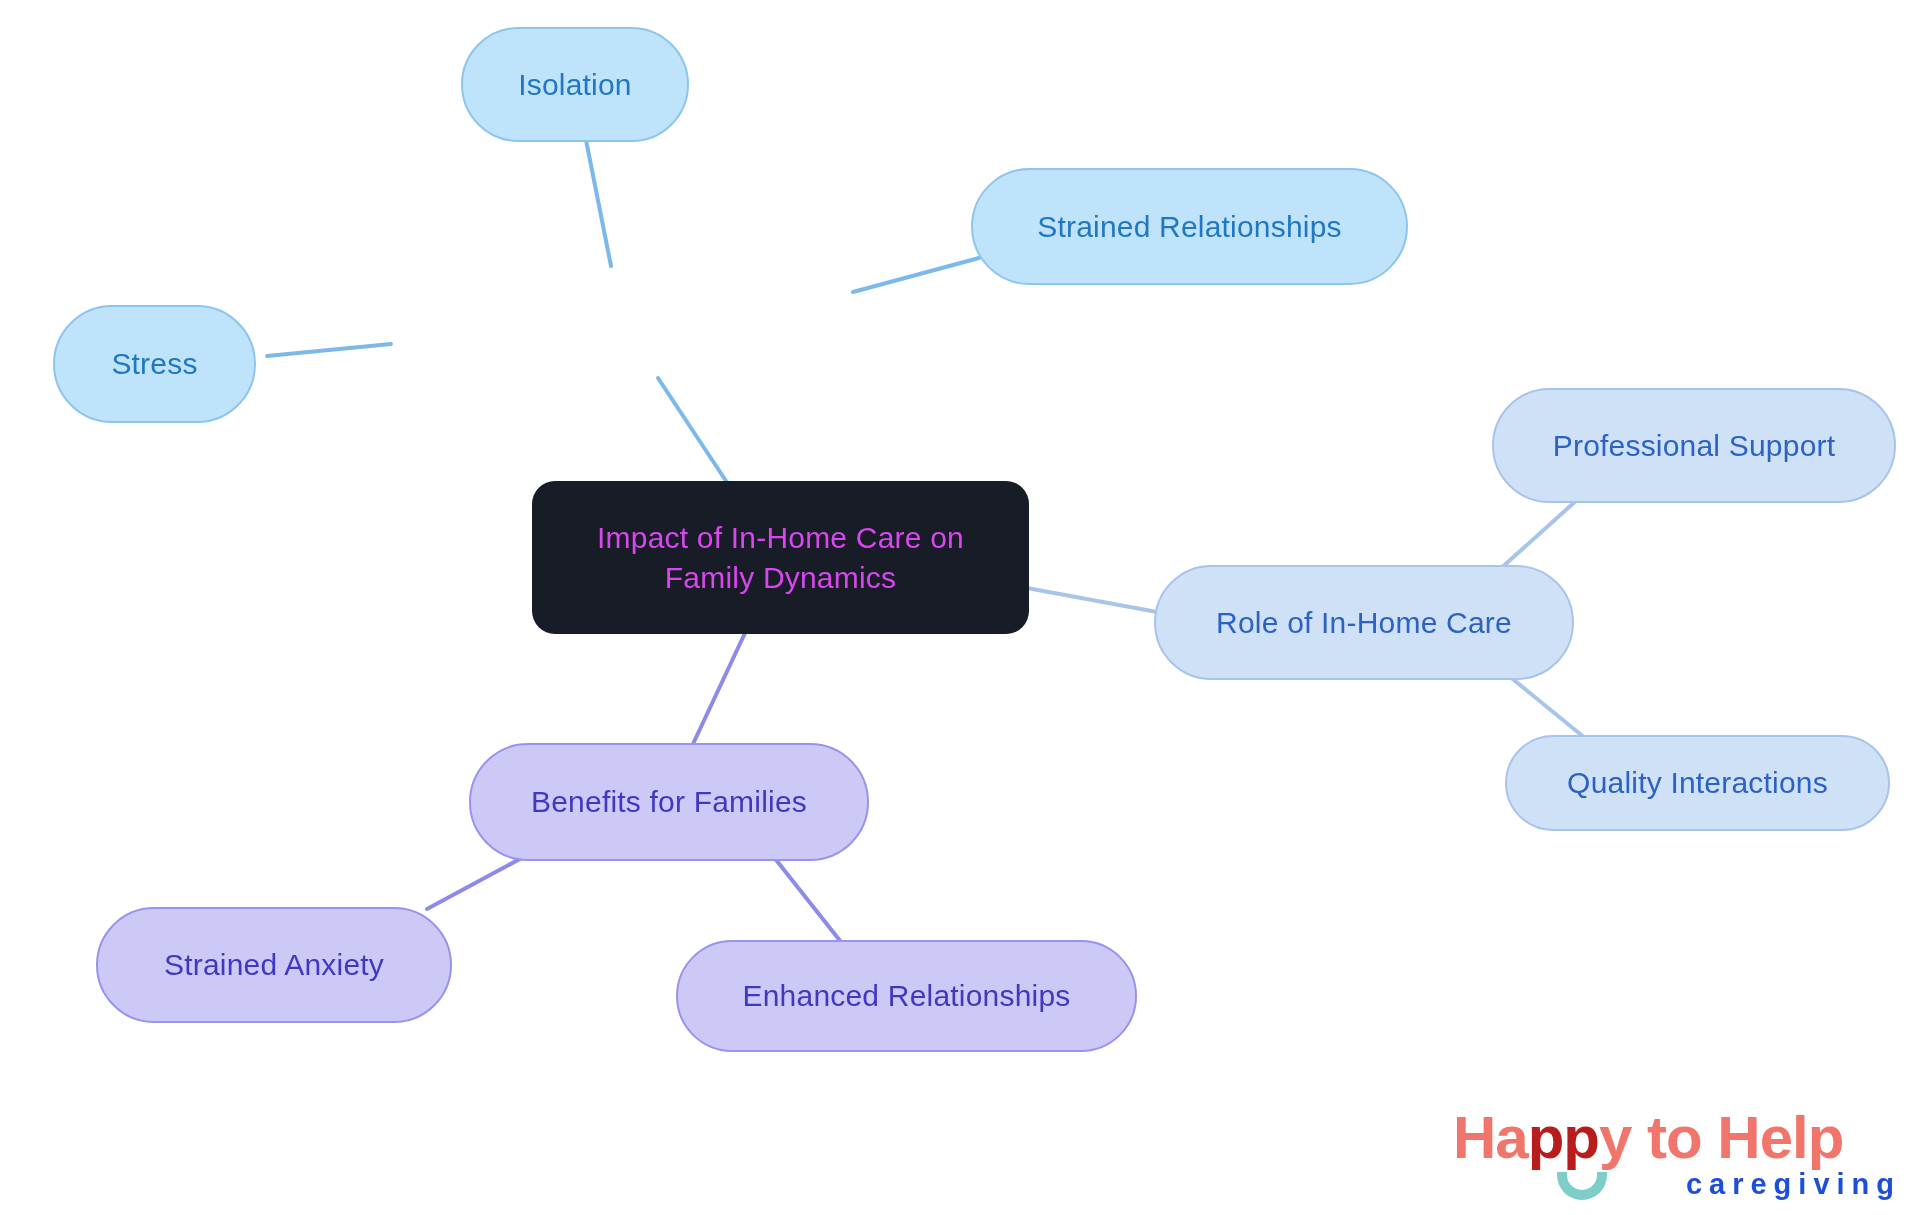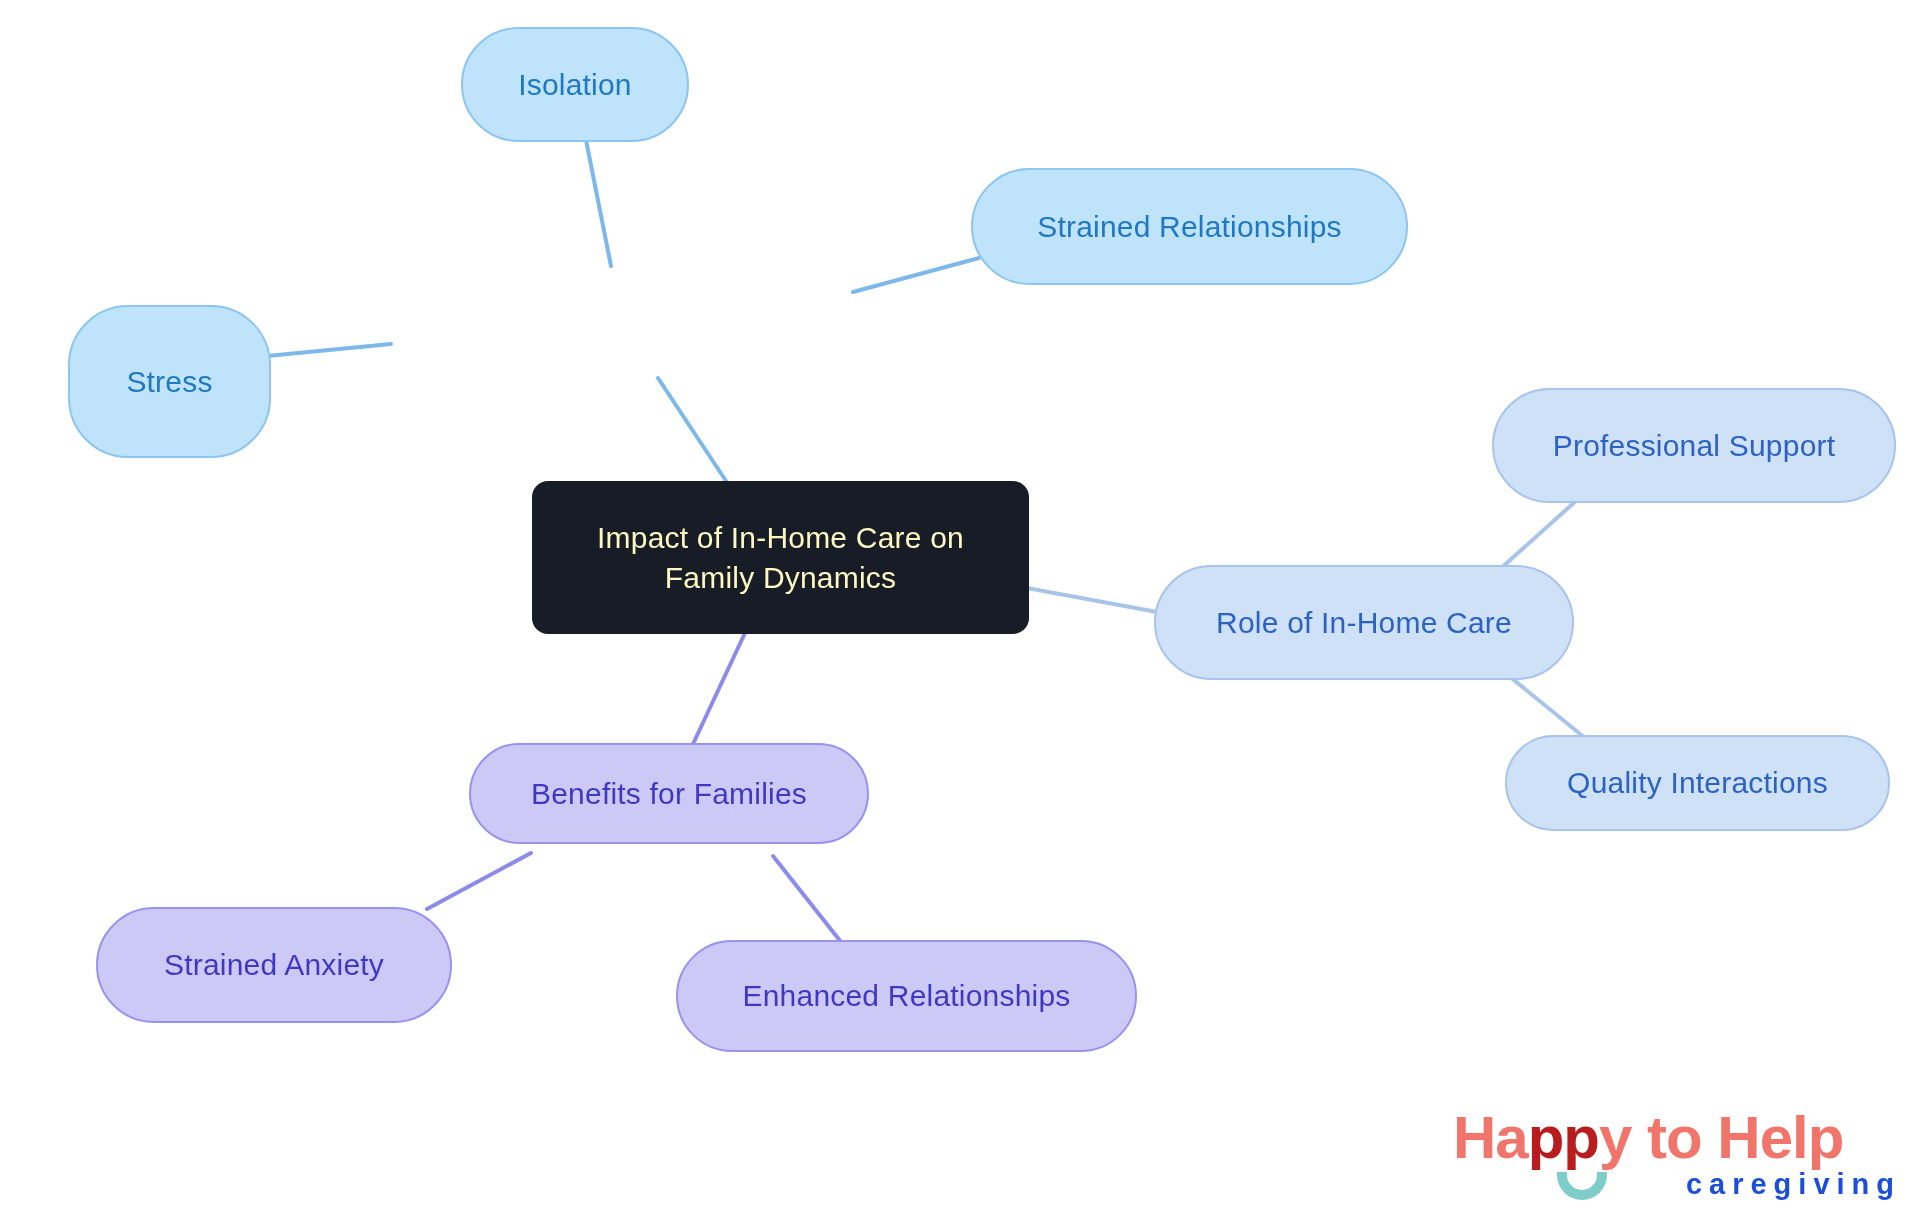--- a/index.html
+++ b/index.html
@@ -23,22 +23,22 @@
     letter-spacing: 0.2px;
     box-sizing: border-box;
     white-space: nowrap;
   }
   .pill { border-radius: 60px; border: 2px solid; }
   .g-challenges { background: #BFE3FA; border-color: #8CC5F0; color: #1F78C1; }
   .g-role       { background: #CFE1F7; border-color: #A8C4EB; color: #2B62C3; }
   .g-benefits   { background: #CDC9F7; border-color: #9992EE; color: #4138C2; }
   .center-node {
     background: #171C26;
-    color: #fef9c3;
-    border-radius: 16px;
+    color: #d946ef;
+    border-radius: 23px;
     padding: 4px 46px;
     line-height: 1.32;
     white-space: normal;
   }
   
   .logo { position: absolute; left: 1424px; top: 1108px; width: 448px; height: 104px; }
   .logo-main {
     font-weight: bold;
     font-size: 60px;
     line-height: 1;
@@ -89,39 +89,39 @@
     <line x1="502" y1="853" x2="398" y2="909" stroke="#8C8BE9" stroke-width="4" stroke-linecap="round"></line>
     <line x1="744" y1="856" x2="812" y2="942" stroke="#8C8BE9" stroke-width="4" stroke-linecap="round"></line>
   </svg>
 
   <div class="node pill g-challenges" style="left:432px;top:27px;width:228px;height:115px">
     <span>Isolation</span>
   </div>
   <div class="node pill g-challenges" style="left:942px;top:168px;width:437px;height:117px">
     <span>Strained Relationships</span>
   </div>
-  <div class="node pill g-challenges" style="left:39px;top:305px;width:203px;height:153px">
+  <div class="node pill g-challenges" style="left:24px;top:305px;width:203px;height:118px">
     <span>Stress</span>
   </div>
 
   <div class="node center-node" style="left:503px;top:481px;width:497px;height:153px">
     <span>Impact of In-Home Care on Family Dynamics</span>
   </div>
 
   <div class="node pill g-role" style="left:1125px;top:565px;width:420px;height:115px">
     <span>Role of In-Home Care</span>
   </div>
   <div class="node pill g-role" style="left:1463px;top:388px;width:404px;height:115px">
     <span>Professional Support</span>
   </div>
   <div class="node pill g-role" style="left:1476px;top:735px;width:385px;height:96px">
     <span>Quality Interactions</span>
   </div>
 
-  <div class="node pill g-benefits" style="left:440px;top:743px;width:400px;height:101px">
+  <div class="node pill g-benefits" style="left:440px;top:743px;width:400px;height:118px">
     <span>Benefits for Families</span>
   </div>
   <div class="node pill g-benefits" style="left:67px;top:907px;width:356px;height:116px">
     <span>Strained Anxiety</span>
   </div>
   <div class="node pill g-benefits" style="left:647px;top:940px;width:461px;height:112px">
     <span>Enhanced Relationships</span>
   </div>
 
   <div class="logo">

